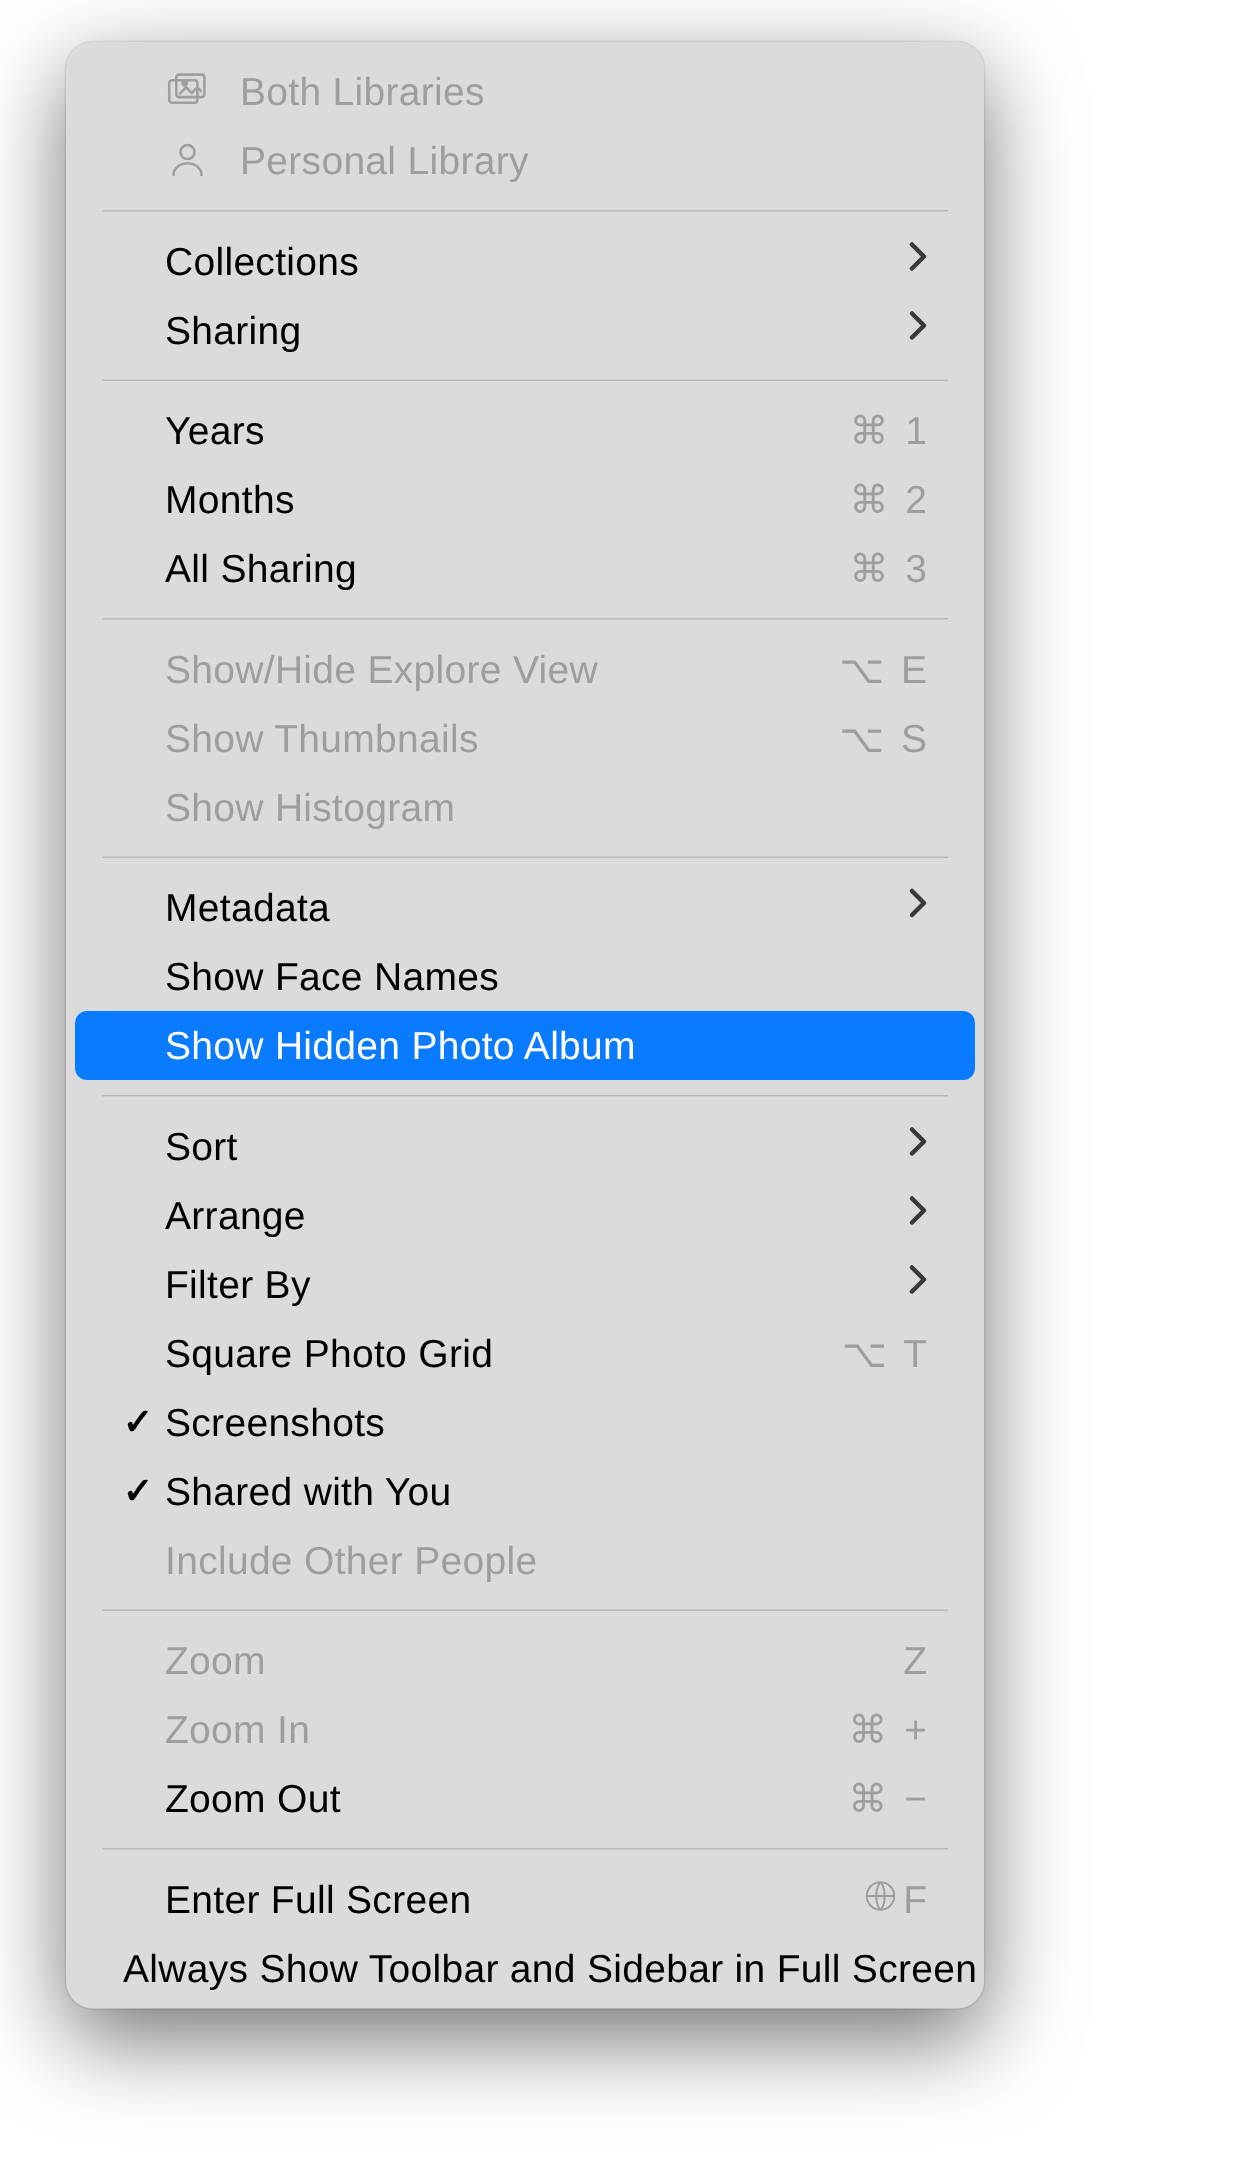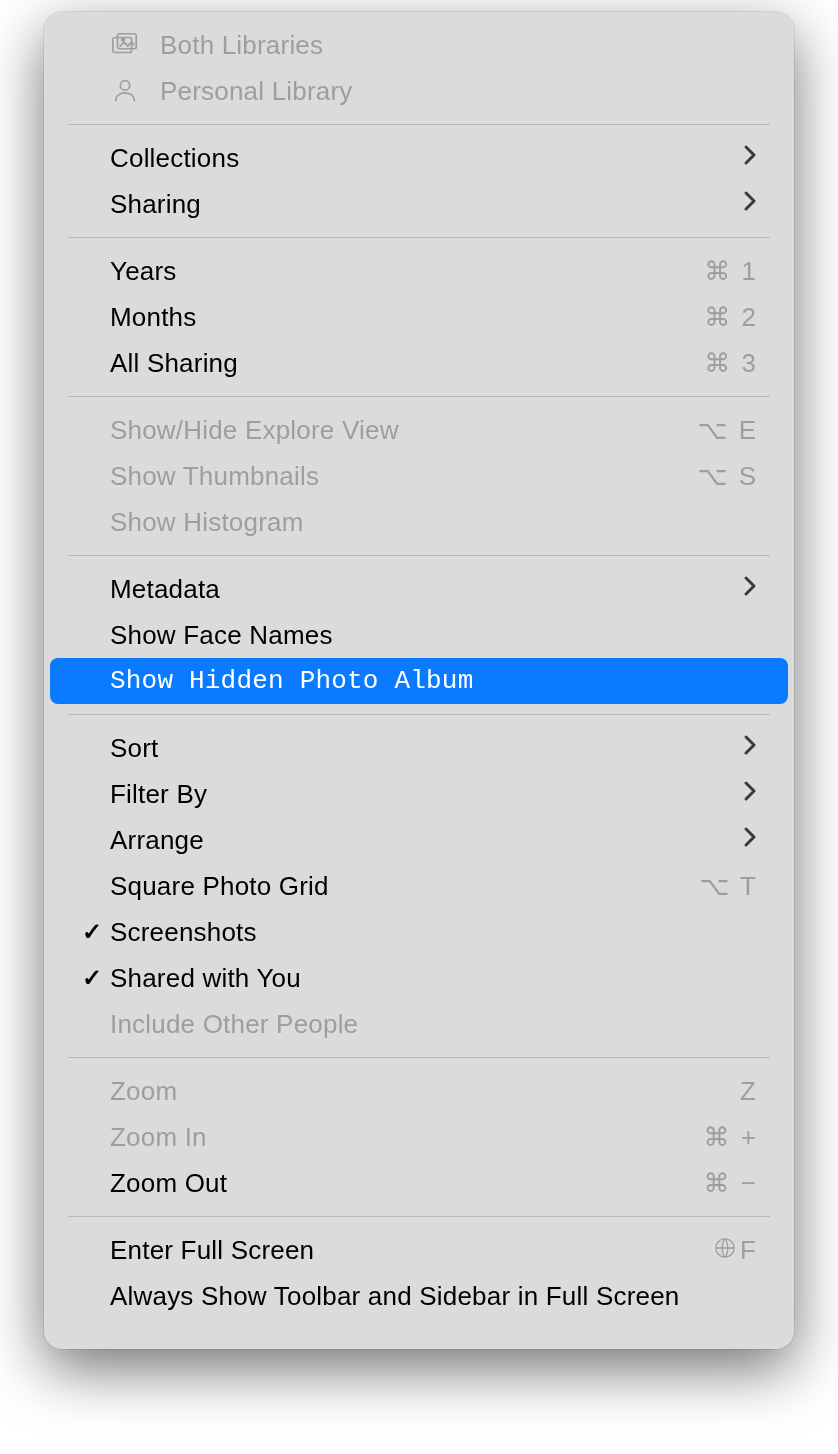--- a/index.html
+++ b/index.html
@@ -9,48 +9,47 @@
     }
     body {
       font-family: -apple-system, "SF Pro Display", "Helvetica Neue", Arial, sans-serif;
       background: #fff;
       width: 838px;
       height: 1454px;
       position: relative;
     }
     .menu {
       position: absolute;
-      top: 12px;
+      top: 28px;
       left: 44px;
-      width: 750px;
+      width: 612px;
       background: #dbdbdb;
       border-radius: 18px;
       box-shadow: 0 0 0 1px rgba(0,0,0,0.08), 0 20px 60px rgba(0,0,0,0.55);
-      padding: 10px 0 30px;
+      padding: 10px 0 4px;
       font-size: 26px;
       color: #000;
     }
     .sep {
       height: 1px;
       background: #b9b9b9;
       margin: 10px 24px;
     }
     .row {
       display: flex;
       align-items: center;
       height: 46px;
       padding: 0 30px 0 32px;
       border-radius: 8px;
       margin: 0 6px;
       position: relative;
     }
     .row.highlight {
       background: #0a7aff;
       color: #fff;
-      font-family: Liberation Mono, monospace;
     }
     .row.disabled {
       color: #9e9e9e;
     }
     .check-col {
       width: 28px;
       display: flex;
       align-items: center;
       justify-content: flex-start;
       font-size: 24px;
@@ -218,30 +217,30 @@
     <span class="check-col"></span>
     <span class="label">Sort</span>
     <span class="chev">
       <svg class="chevron" viewBox="0 0 16 24">
           <path d="M4 4 L12 12 L4 20"></path>
         </svg>
     </span>
   </div>
   <div class="row">
     <span class="check-col"></span>
+    <span class="label">Arrange</span>
+    <span class="chev">
+      <svg class="chevron" viewBox="0 0 16 24">
+          <path d="M4 4 L12 12 L4 20"></path>
+        </svg>
+    </span>
+  </div>
+  <div class="row">
+    <span class="check-col"></span>
     <span class="label">Filter By</span>
-    <span class="chev">
-      <svg class="chevron" viewBox="0 0 16 24">
-          <path d="M4 4 L12 12 L4 20"></path>
-        </svg>
-    </span>
-  </div>
-  <div class="row">
-    <span class="check-col"></span>
-    <span class="label">Arrange</span>
     <span class="chev">
       <svg class="chevron" viewBox="0 0 16 24">
           <path d="M4 4 L12 12 L4 20"></path>
         </svg>
     </span>
   </div>
   <div class="row">
     <span class="check-col"></span>
     <span class="label">Square Photo Grid</span>
     <span class="shortcut">⌥ T</span>

